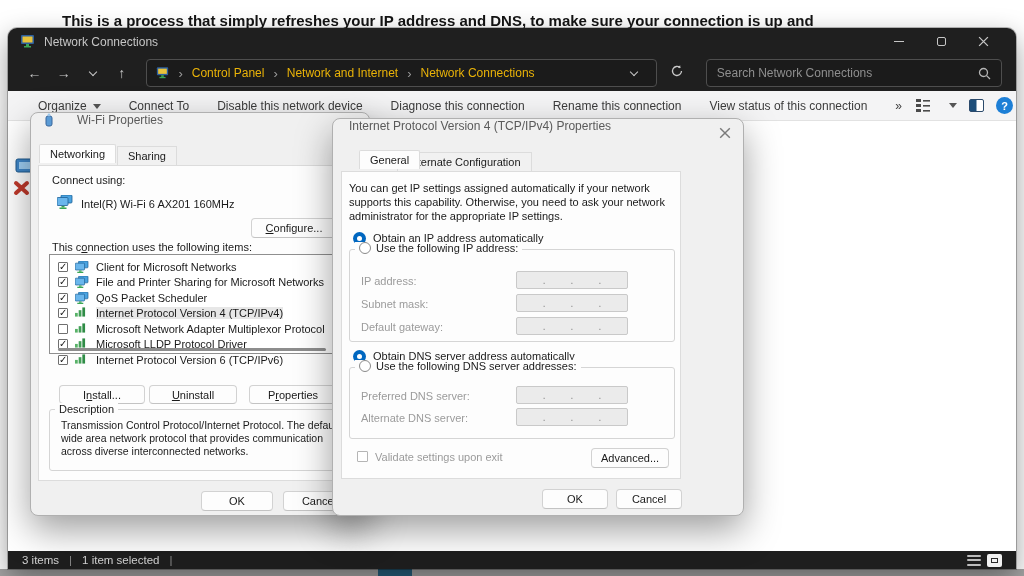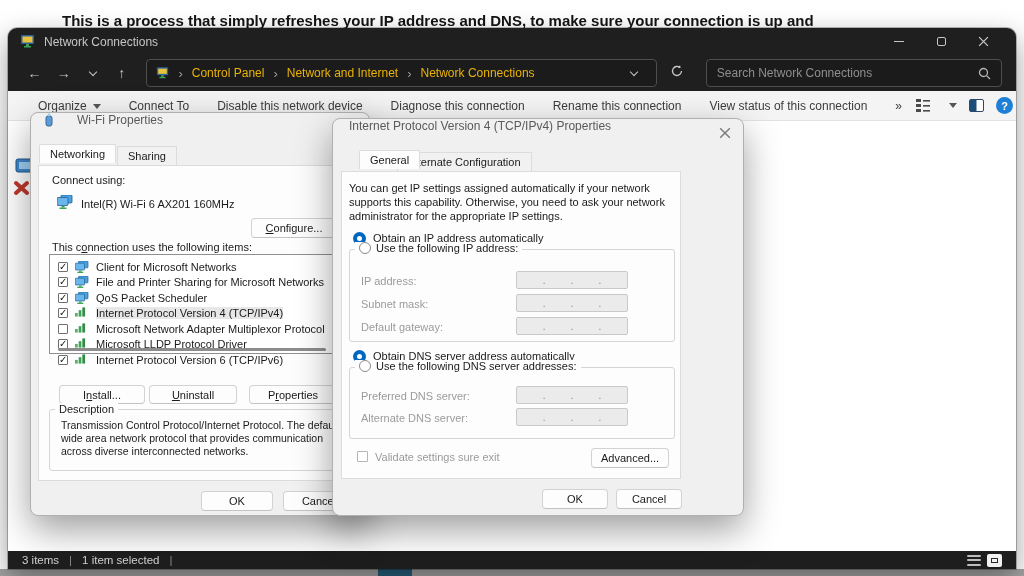--- a/index.html
+++ b/index.html
@@ -409,21 +409,21 @@
       <span>Use the following DNS server addresses:</span>
     </span>
 
     <span class="flabel" style="left:28px; top:271px;">Preferred DNS server:</span>
     <span class="field" style="left:183px; top:267px;">.         .         .</span>
     <span class="flabel" style="left:28px; top:293px;">Alternate DNS server:</span>
     <span class="field" style="left:183px; top:289px;">.         .         .</span>
 
     <div class="radio-row" style="left:24px; top:332px;">
       <span class="cb disabled"></span>
-      <span style="color:#9b9b9b;">Validate settings sure exit</span>
+      <span style="color:#9b9b9b;">Validate settings upon exit</span>
     </div>
     <div class="btn" style="left:258px; top:329px; width:78px; height:20px;">Advanced...</div>
 
     <div class="btn" style="left:209px; top:370px; width:66px; height:20px;">OK</div>
     <div class="btn" style="left:283px; top:370px; width:66px; height:20px;">Cancel</div>
   </div>
 
 </div>
 
 </body></html>

